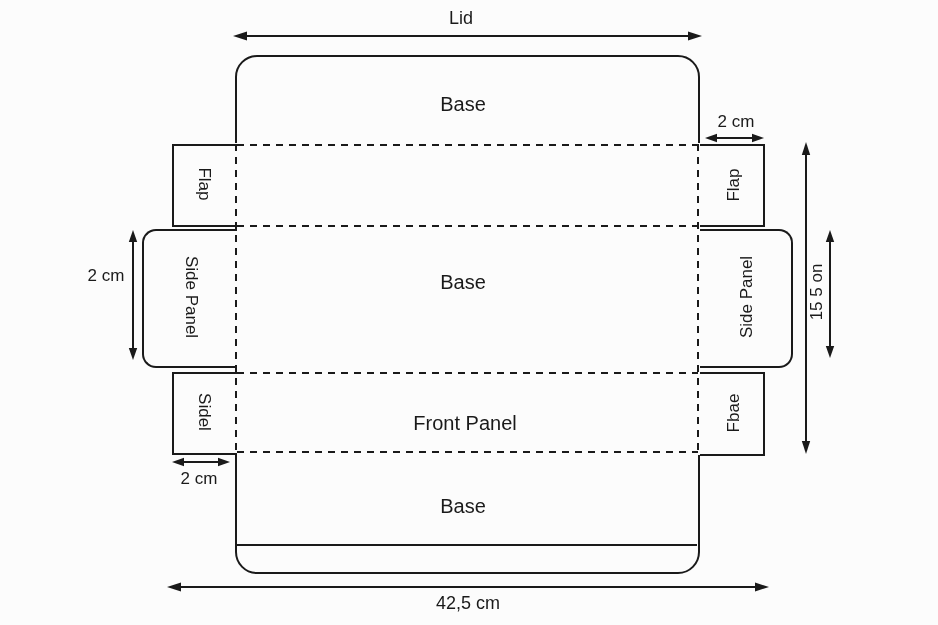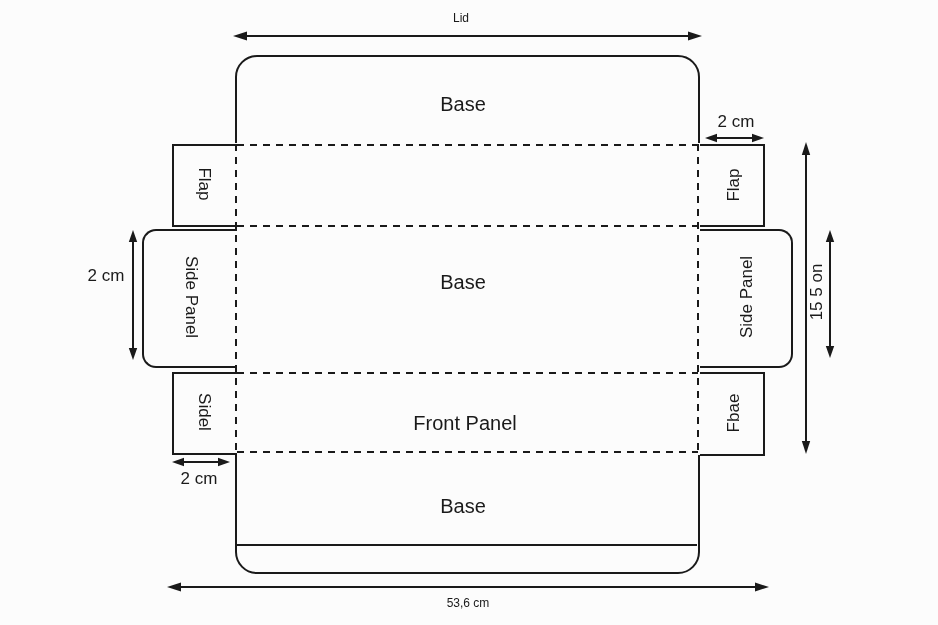--- a/index.html
+++ b/index.html
@@ -25,21 +25,21 @@
   .dash-h{height:2px;background:repeating-linear-gradient(to right,#1a1a1a 0 7px,transparent 7px 13px);}
   .dash-v{width:2px;background:repeating-linear-gradient(to bottom,#1a1a1a 0 7px,transparent 7px 13px);}
   .solid-h{border-top:2px solid #1a1a1a;}
   
   .lbl{position:absolute;transform:translate(-50%,-50%);white-space:nowrap;line-height:1;}
   .lbl.cw{transform:translate(-50%,-50%) rotate(90deg);}
   .lbl.ccw{transform:translate(-50%,-50%) rotate(-90deg);}
   .panel-lbl{font-size:20px;}
   .tab-lbl{font-size:17px;}
   .dim-lbl{font-size:17px;}
-  .big-dim{font-size:12px;}
+  .big-dim{font-size:18px;}
   svg{display:block;}
 </style>
 </head>
 <body>
 
 <div id="canvas">
 
   <div id="sheet" class="abs"></div>
 
   <div class="abs cover" style="left:231px;top:143px;width:10px;height:312px;"></div>
@@ -72,21 +72,21 @@
   <div class="lbl cw tab-lbl" style="left:204px;top:412px;">Sidel</div>
   <div class="lbl ccw tab-lbl" style="left:733px;top:185px;">Flap</div>
   <div class="lbl ccw tab-lbl" style="left:746px;top:297px;">Side Panel</div>
   <div class="lbl ccw tab-lbl" style="left:733px;top:413px;">Fbae</div>
 
   <div class="lbl big-dim" style="left:461px;top:18px;">Lid</div>
   <div class="lbl dim-lbl" style="left:736px;top:121px;">2 cm</div>
   <div class="lbl dim-lbl" style="left:106px;top:275px;">2 cm</div>
   <div class="lbl dim-lbl" style="left:199px;top:478px;">2 cm</div>
   <div class="lbl ccw dim-lbl" style="left:816px;top:292px;">15 5 on</div>
-  <div class="lbl big-dim" style="left:468px;top:603px;">53,6 cm</div>
+  <div class="lbl big-dim" style="left:468px;top:603px;">42,5 cm</div>
 
   <svg class="abs" style="left:233px;top:29px;" width="469" height="14" viewBox="0 0 469 14">
     <line x1="8" y1="7" x2="461" y2="7" stroke="#1a1a1a" stroke-width="2"></line>
     <polygon points="0,7 14,2.6 14,11.4" fill="#1a1a1a"></polygon>
     <polygon points="469,7 455,2.6 455,11.4" fill="#1a1a1a"></polygon>
   </svg>
 
   <svg class="abs" style="left:705px;top:131px;" width="59" height="14" viewBox="0 0 59 14">
     <line x1="6" y1="7" x2="53" y2="7" stroke="#1a1a1a" stroke-width="2"></line>
     <polygon points="0,7 12,2.8 12,11.2" fill="#1a1a1a"></polygon>

